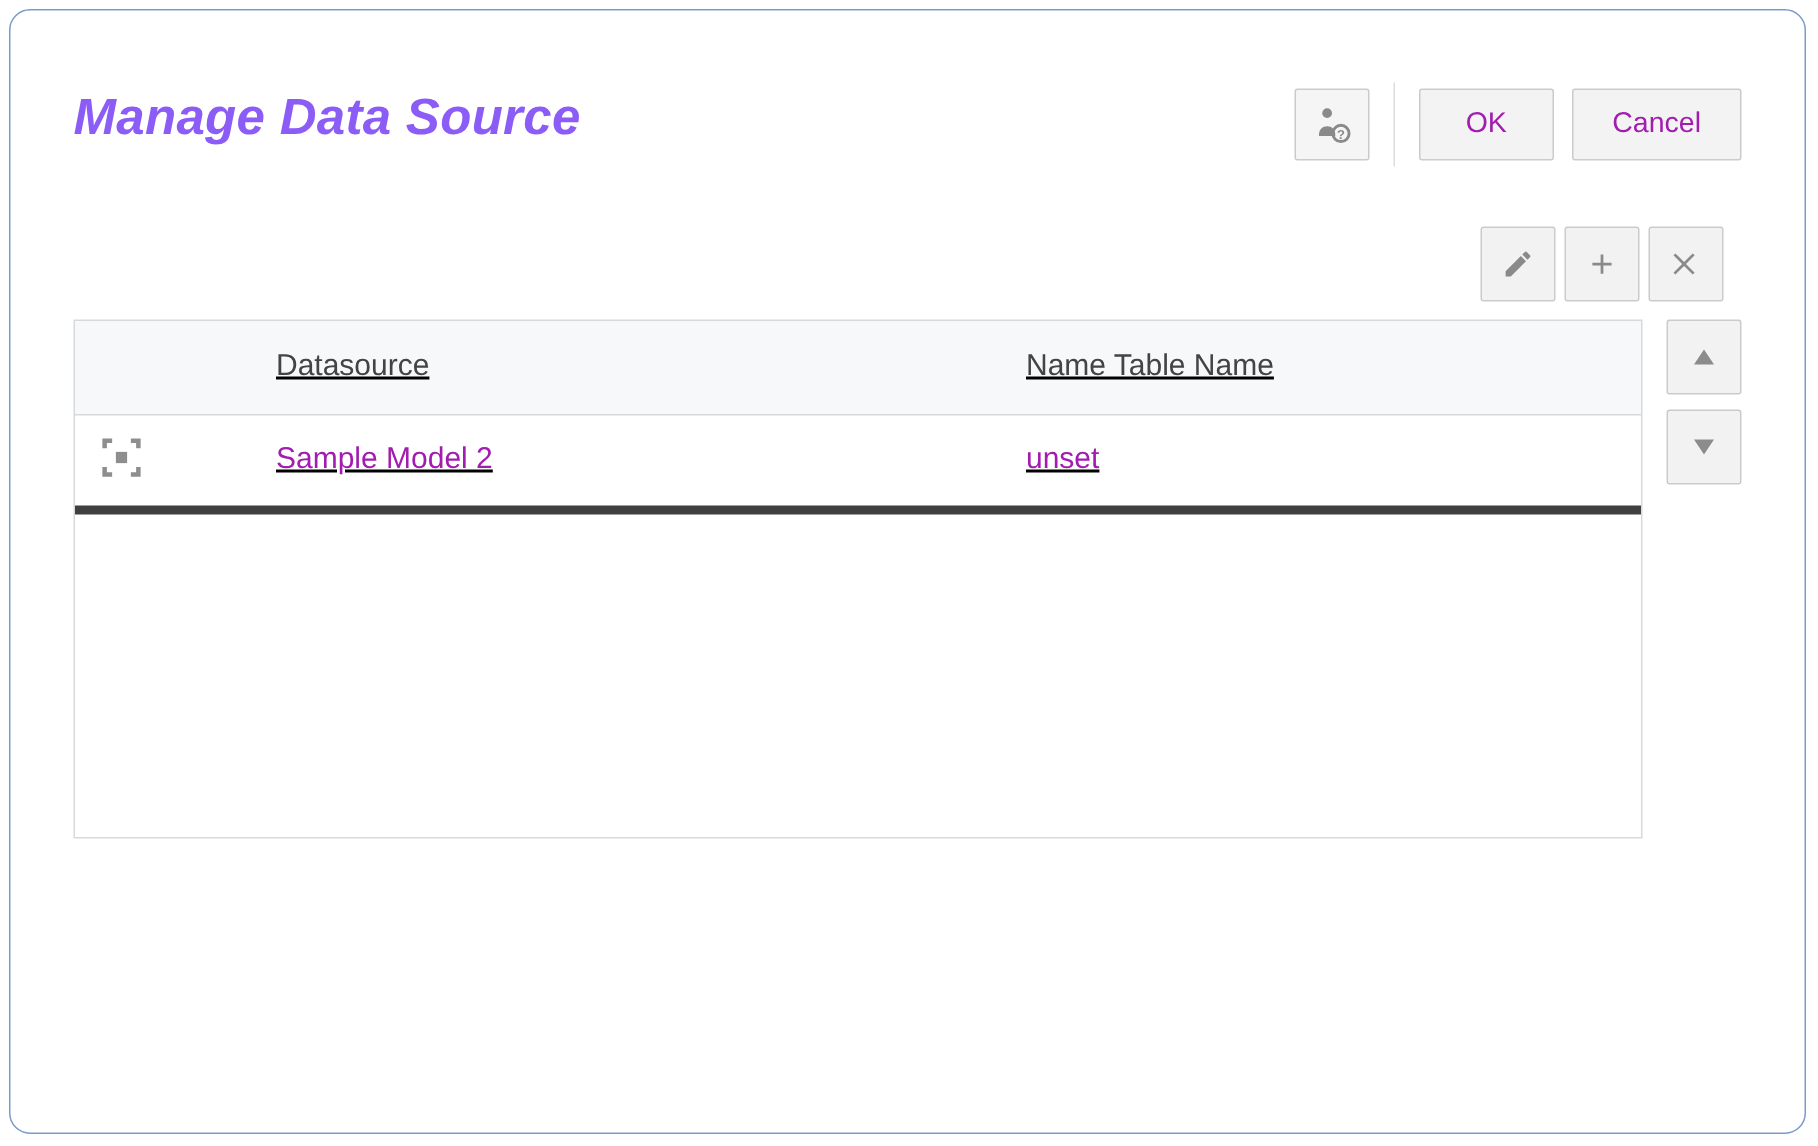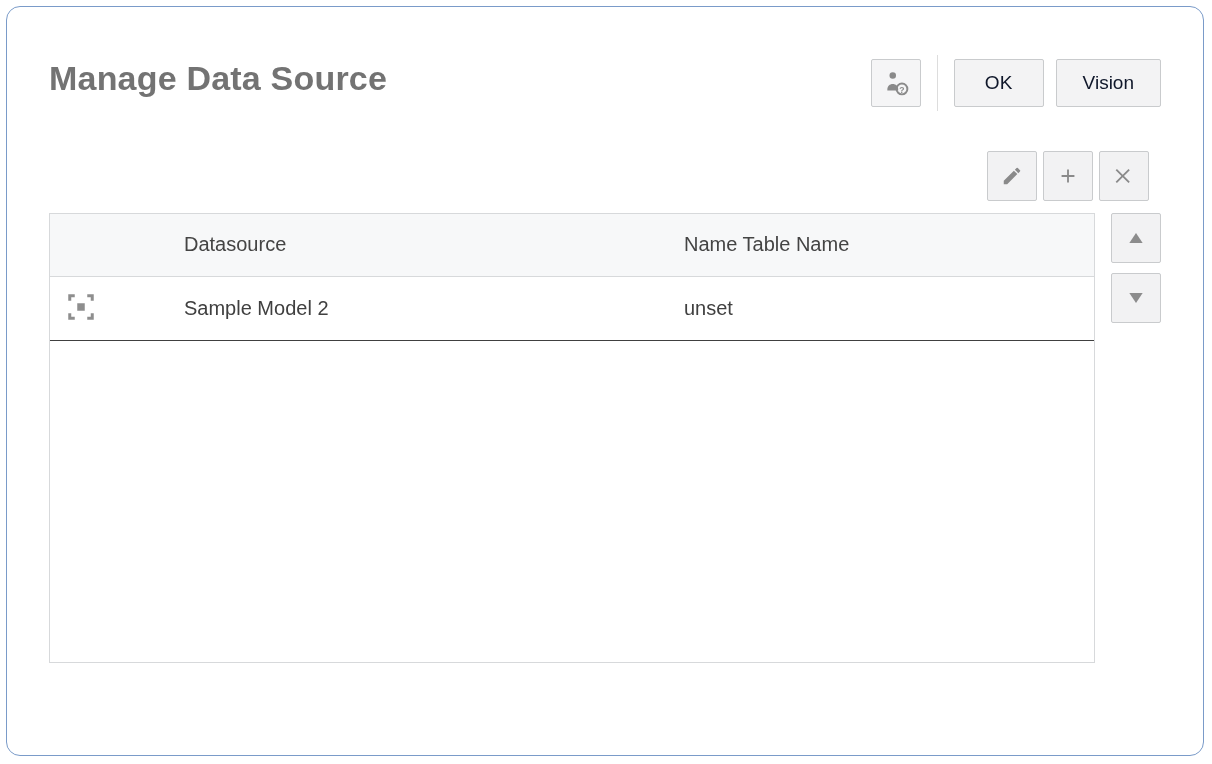--- a/index.html
+++ b/index.html
@@ -21,34 +21,35 @@
   }
   .header {
     display: flex;
     align-items: flex-start;
     justify-content: space-between;
     padding: 30px 42px 0 42px;
   }
   .title {
     font-size: 34px;
     font-weight: 700;
-    color: #737373;
+    color: #8b5cf6;
     margin: 22px 0 0 0;
     letter-spacing: 0.2px;
+    font-style: italic;
   }
   .header-buttons {
     display: flex;
     align-items: center;
     gap: 12px;
     margin-top: 18px;
   }
   .icon-btn, .text-btn {
     border: 1px solid #c9cbcd;
     background: #f2f2f3;
-    color: #0f172a;
+    color: #a21caf;
     height: 48px;
     display: inline-flex;
     align-items: center;
     justify-content: center;
     font-size: 19px;
     cursor: pointer;
     border-radius: 2px;
   }
   .icon-btn {
     width: 50px;
@@ -89,36 +90,37 @@
   .content-row {
     display: flex;
     align-items: flex-start;
     padding: 6px 42px 24px 42px;
     gap: 16px;
   }
 
   .table-wrap {
     flex: 1;
     border: 1px solid #d7d9db;
-    height: 450px;
+    height: 346px;
     overflow: hidden;
     background: #fff;
+    text-decoration: underline;
   }
   table.ds-table {
     width: 100%;
     border-collapse: collapse;
     table-layout: fixed;
   }
   table.ds-table th, table.ds-table td {
     text-align: left;
     padding: 0 14px;
     font-size: 20px;
-    color: #404040;
+    color: #a21caf;
     font-weight: 400;
-    border-bottom: 1px solid #404040;
+    border-bottom: 6px solid #404040;
   }
   table.ds-table th {
     background: #f7f8f9;
     height: 62px;
     color: #444;
     font-weight: 400;
     border-bottom: 1px solid #d7d9db;
   }
   table.ds-table td {
     height: 64px;
@@ -168,21 +170,21 @@
           <svg width="26" height="26" viewBox="0 0 24 24">
             <circle cx="9" cy="5" r="3" fill="#8a8a8a"></circle>
             <path d="M4 18c0-3 2.2-5 5-5s5 2 5 5v1H4z" fill="#8a8a8a"></path>
             <circle cx="17.5" cy="17.5" r="5" fill="none" stroke="#8a8a8a" stroke-width="1.8"></circle>
             <text x="17.5" y="21" text-anchor="middle" font-size="8" fill="#8a8a8a" font-family="Arial" font-weight="bold">?</text>
           </svg>
         </span>
       </button>
       <div class="vsep"></div>
       <button class="text-btn">OK</button>
-      <button class="text-btn">Vision</button>
+      <button class="text-btn">Cancel</button>
     </div>
   </div>
 
   <div class="toolbar-area">
     <button class="small-icon-btn" title="Edit">
       <span>
         <svg width="22" height="22" viewBox="0 0 24 24" fill="#8a8a8a">
           <path d="M3 17.25V21h3.75L17.81 9.94l-3.75-3.75L3 17.25zM20.71 7.04a1 1 0 0 0 0-1.41l-2.34-2.34a1 1 0 0 0-1.41 0l-1.83 1.83 3.75 3.75 1.83-1.83z"></path>
         </svg>
       </span>

